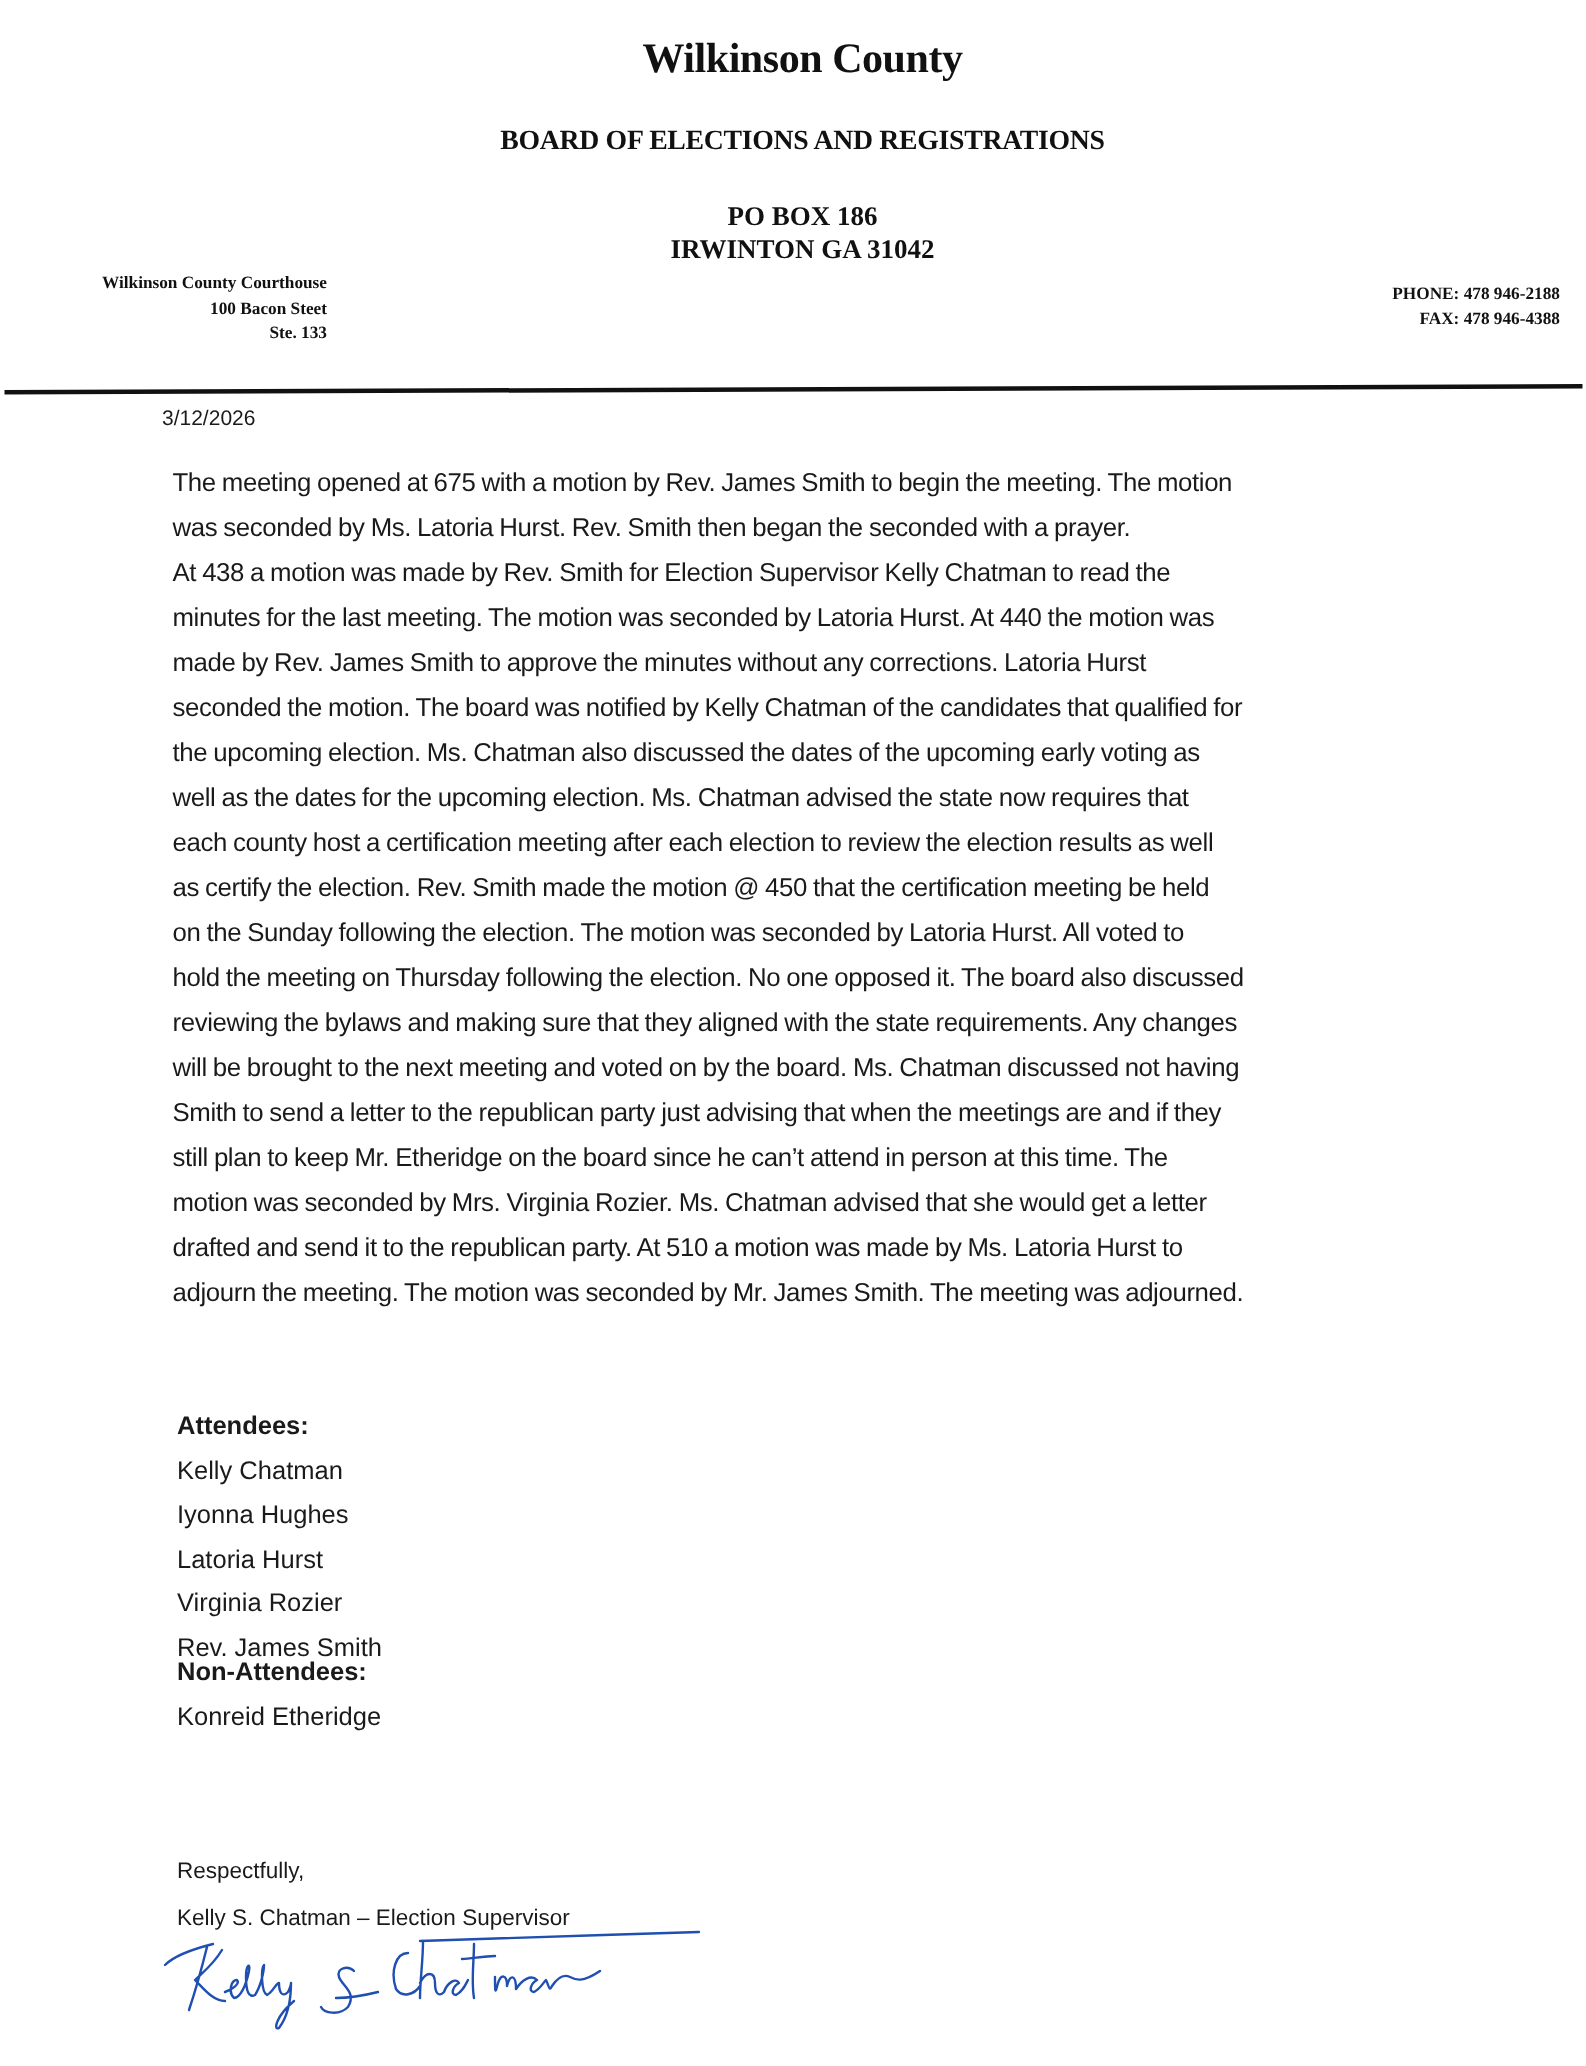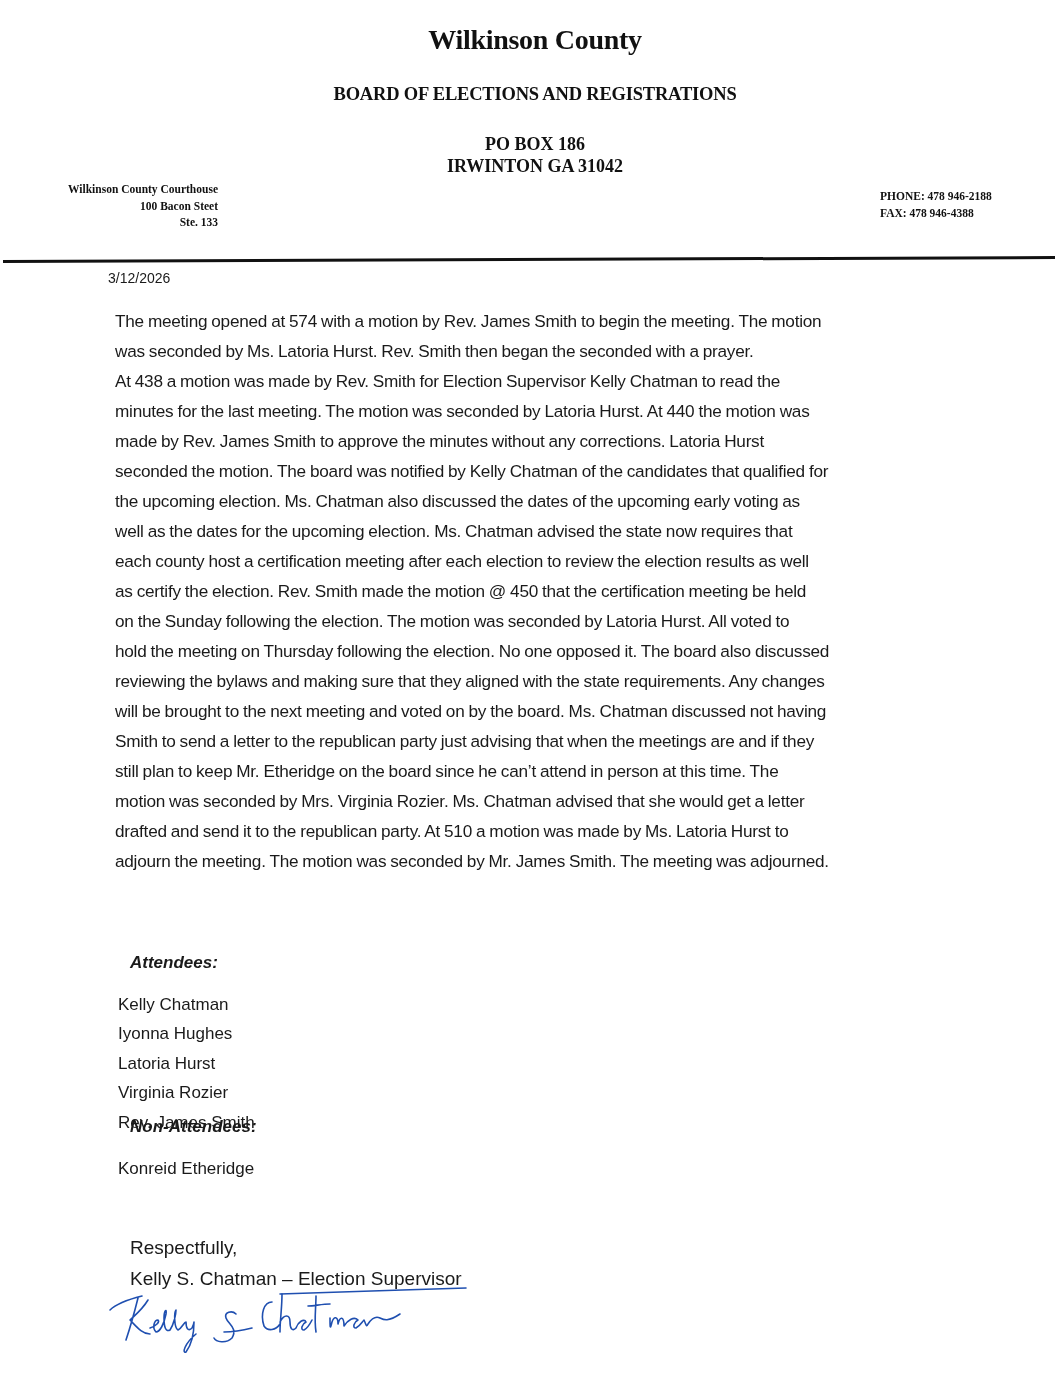--- a/index.html
+++ b/index.html
@@ -3,30 +3,30 @@
 <meta charset="utf-8">
 <style>
   html, body { margin: 0; padding: 0; background: #ffffff; }
   body { width: 1057px; height: 1377px; position: relative; overflow: hidden; color: #1a1a1a; }
   .serif { font-family: "Liberation Serif", "DejaVu Serif", serif; font-weight: bold; color: #111; }
   .sans { font-family: "Liberation Sans", "DejaVu Sans", sans-serif; }
   .title { position: absolute; top: 24px; left: 0; width: 1070px; text-align: center; font-size: 28px; letter-spacing: -0.3px; }
   .subtitle { position: absolute; top: 84px; left: 0; width: 1070px; text-align: center; font-size: 18.5px; letter-spacing: -0.2px; }
   .pobox { position: absolute; top: 133px; left: 0; width: 1070px; text-align: center; font-size: 18px; line-height: 22px; }
   .addr-left { position: absolute; top: 181px; left: 8px; width: 210px; text-align: right; font-size: 11.5px; line-height: 16.5px; }
-  .addr-right { position: absolute; top: 188px; left: 880px; width: 160px; text-align: left; font-size: 11.5px; line-height: 16.5px; }
+  .addr-right { position: absolute; top: 188px; left: 880px; width: 160px; text-align: right; font-size: 11.5px; line-height: 16.5px; }
   .rule { position: absolute; top: 256px; left: 3px; width: 1052px; height: 0; border-top: 3px solid #111; transform: rotate(-0.22deg); transform-origin: right center; }
   .date { position: absolute; top: 270px; left: 108px; font-size: 14px; }
   .body-text { position: absolute; top: 306px; left: 115px; width: 905px; font-size: 17.2px; line-height: 30px; letter-spacing: -0.25px; word-spacing: -0.5px; }
   .section { position: absolute; left: 118px; font-size: 17px; line-height: 29.5px; }
-  .section h3 { margin: 12px; font-size: 17px; font-weight: bold; line-height: 29.5px; font-style: italic; }
+  .section h3 { margin: 0; font-size: 17px; font-weight: bold; line-height: 29.5px; }
   .section .name { display: block; }
   .attendees { top: 936px; }
   .non-attendees { top: 1100px; }
-  .closing { position: absolute; top: 1232px; left: 118px; font-size: 19px; line-height: 31px; margin-left: 12px; }
+  .closing { position: absolute; top: 1232px; left: 118px; font-size: 15px; line-height: 31px; }
   .signature { position: absolute; top: 1284px; left: 104px; width: 380px; height: 72px; }
 </style>
 </head>
 <body>
 
 <div>
   <div class="title serif">Wilkinson County</div>
   <div class="subtitle serif">BOARD OF ELECTIONS AND REGISTRATIONS</div>
   <div class="pobox serif">
     <div>PO BOX 186</div>
@@ -40,21 +40,21 @@
   <div class="addr-right serif">
     <div>PHONE: 478 946-2188</div>
     <div>FAX: 478 946-4388</div>
   </div>
   <div class="rule"></div>
 </div>
 
 <div class="date sans">3/12/2026</div>
 
 <div class="body-text sans">
-  <div>The meeting opened at 574 with a motion by Rev. James Smith to begin the meeting. The motion</div>
+  <div>The meeting opened at 675 with a motion by Rev. James Smith to begin the meeting. The motion</div>
   <div>was seconded by Ms. Latoria Hurst. Rev. Smith then began the seconded with a prayer.</div>
   <div>At 438 a motion was made by Rev. Smith for Election Supervisor Kelly Chatman to read the</div>
   <div>minutes for the last meeting. The motion was seconded by Latoria Hurst. At 440 the motion was</div>
   <div>made by Rev. James Smith to approve the minutes without any corrections. Latoria Hurst</div>
   <div>seconded the motion. The board was notified by Kelly Chatman of the candidates that qualified for</div>
   <div>the upcoming election. Ms. Chatman also discussed the dates of the upcoming early voting as</div>
   <div>well as the dates for the upcoming election. Ms. Chatman advised the state now requires that</div>
   <div>each county host a certification meeting after each election to review the election results as well</div>
   <div>as certify the election. Rev. Smith made the motion @ 450 that the certification meeting be held</div>
   <div>on the Sunday following the election. The motion was seconded by Latoria Hurst. All voted to</div>

